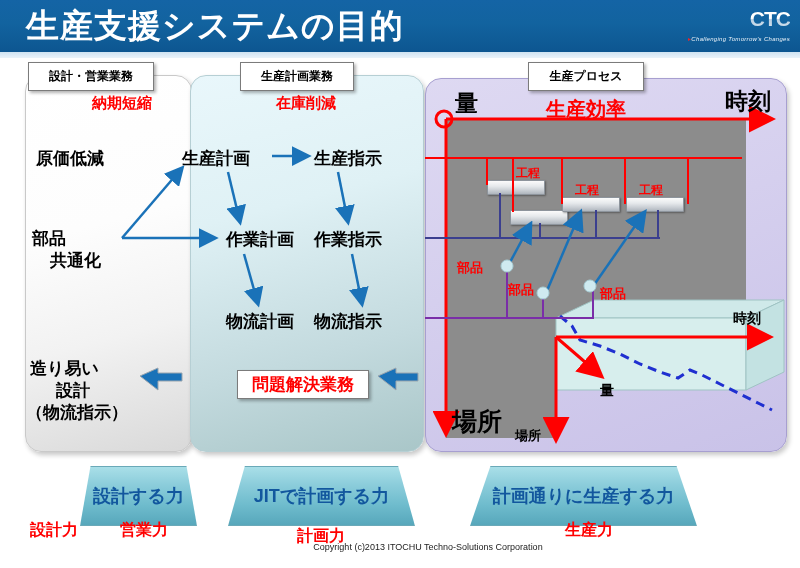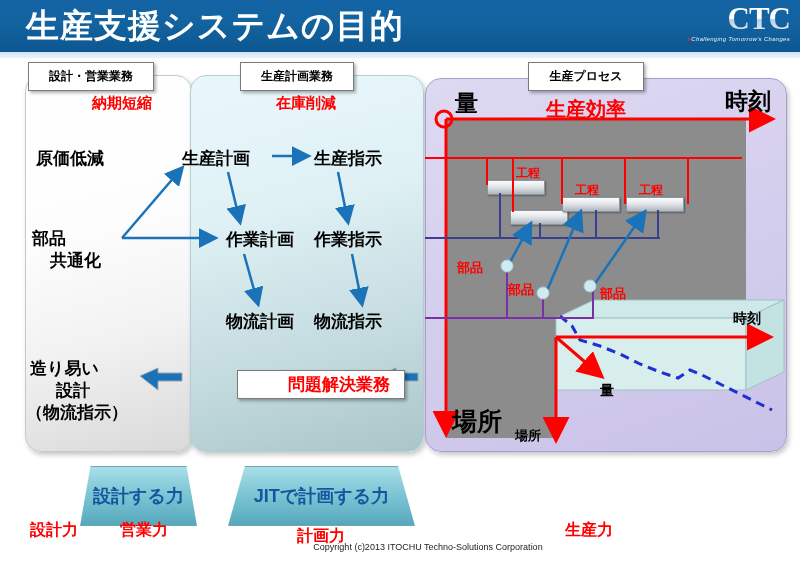--- a/index.html
+++ b/index.html
@@ -24,24 +24,24 @@
   .title-text{
     position:absolute;left:26px;top:4px;
     font-size:33px;font-weight:bold;color:#ffffff;letter-spacing:1px;
     white-space:nowrap;
   }
   .logo{
     position:absolute;right:10px;top:4px;width:128px;height:44px;
     text-align:right;
   }
   .logo-mark{
-    font-size:31px;font-weight:bold;letter-spacing:-1px;line-height:30px;
+    font-size:21px;font-weight:bold;letter-spacing:-1px;line-height:30px;
     background:linear-gradient(180deg,#ffffff 0%,#ffffff 48%,#b9cfe2 52%,#e9f1f8 100%);
     -webkit-background-clip:text;background-clip:text;color:transparent;
-    font-family:Liberation Serif, serif;
+    font-family:Liberation Sans, sans-serif;
   }
   .logo-tag{
     font-size:6px;color:#eaf2f9;font-style:italic;letter-spacing:.3px;
     margin-top:1px;white-space:nowrap;
   }
   .logo-tag .redmark{color:#e8252a;font-weight:bold;}
 
   
   .panel{position:absolute;border-radius:16px;}
   .panel-left{
@@ -92,21 +92,21 @@
     position:absolute;color:#000;font-weight:bold;font-size:17px;
     white-space:nowrap;z-index:14;
   }
 
   
   #problem-box{
     position:absolute;left:237px;top:370px;width:130px;height:27px;
     background:#ffffff;border:1px solid #7b7b7b;
     box-shadow:2px 2px 3px rgba(0,0,0,.30);
     color:#ff0000;font-weight:bold;font-size:17px;
-    text-align:center;line-height:27px;white-space:nowrap;z-index:18;padding-left:36px;
+    text-align:center;line-height:27px;white-space:nowrap;z-index:18;
   }
 
   
   #gray-field{
     position:absolute;left:446px;top:120px;width:300px;height:232px;
     background:#8c8c8c;z-index:4;
   }
   #gray-field2{
     position:absolute;left:446px;top:352px;width:110px;height:86px;
     background:#8c8c8c;z-index:4;
@@ -301,20 +301,21 @@
     <line x1="338" y1="172" x2="348" y2="222" stroke="#1a72b8" stroke-width="2.5" marker-end="url(#ar-blue)"></line>
 
     <line x1="352" y1="254" x2="362" y2="304" stroke="#1a72b8" stroke-width="2.5" marker-end="url(#ar-blue)"></line>
 
     <polygon points="140,376 158,368 158,373 182,373 182,381 158,381 158,390" fill="#1a72b8" stroke="#9aa5ae" stroke-width="1"></polygon>
     <polygon points="378,376 396,368 396,373 418,373 418,381 396,381 396,390" fill="#1a72b8" stroke="#9aa5ae" stroke-width="1"></polygon>
   </svg>
 
   <div class="trap" id="trap1">設計する力</div>
   <div class="trap" id="trap2">JITで計画する力</div>
+  <div class="trap" id="trap3">計画通りに生産する力</div>
 
   <div class="botlbl" id="bot1">設計力</div>
   <div class="botlbl" id="bot2">営業力</div>
   <div class="botlbl" id="bot3">計画力</div>
   <div class="botlbl" id="bot4">生産力</div>
 
   <div id="copyright">Copyright (c)2013 ITOCHU Techno-Solutions Corporation</div>
 
 </div>
 

